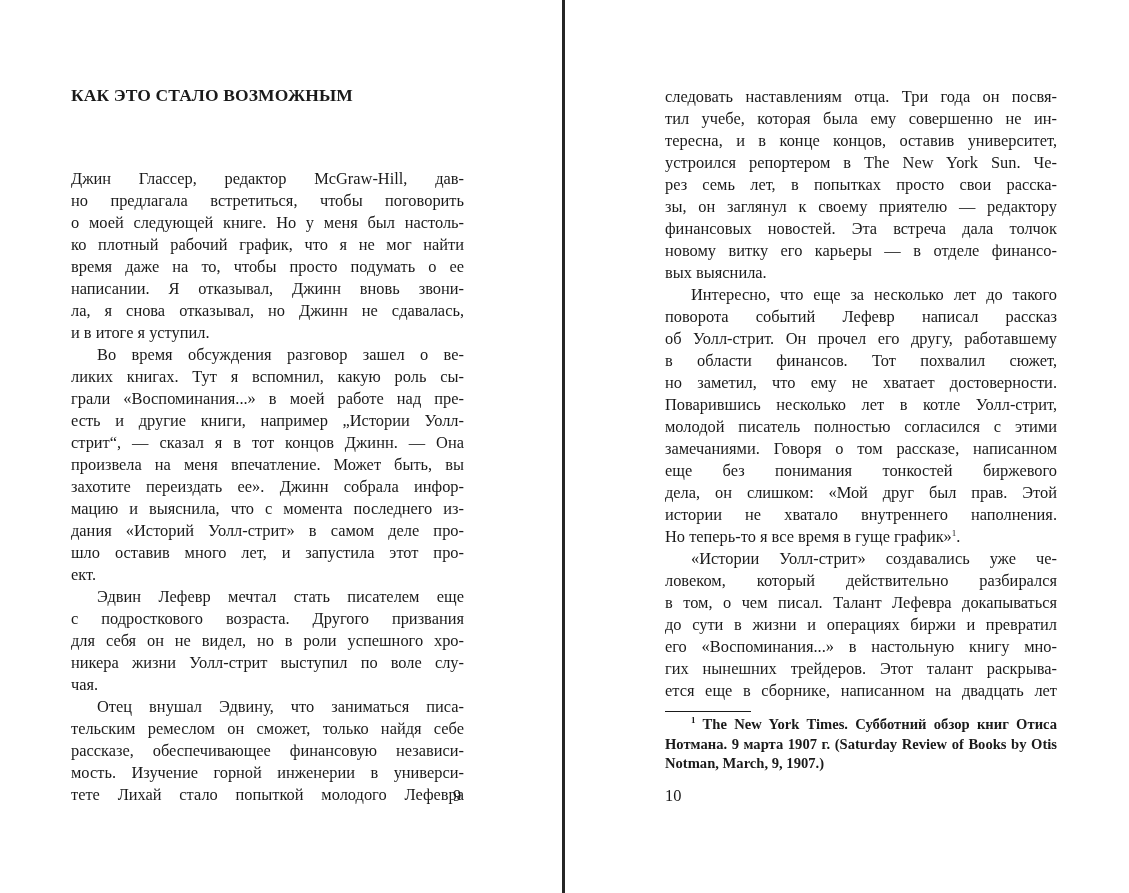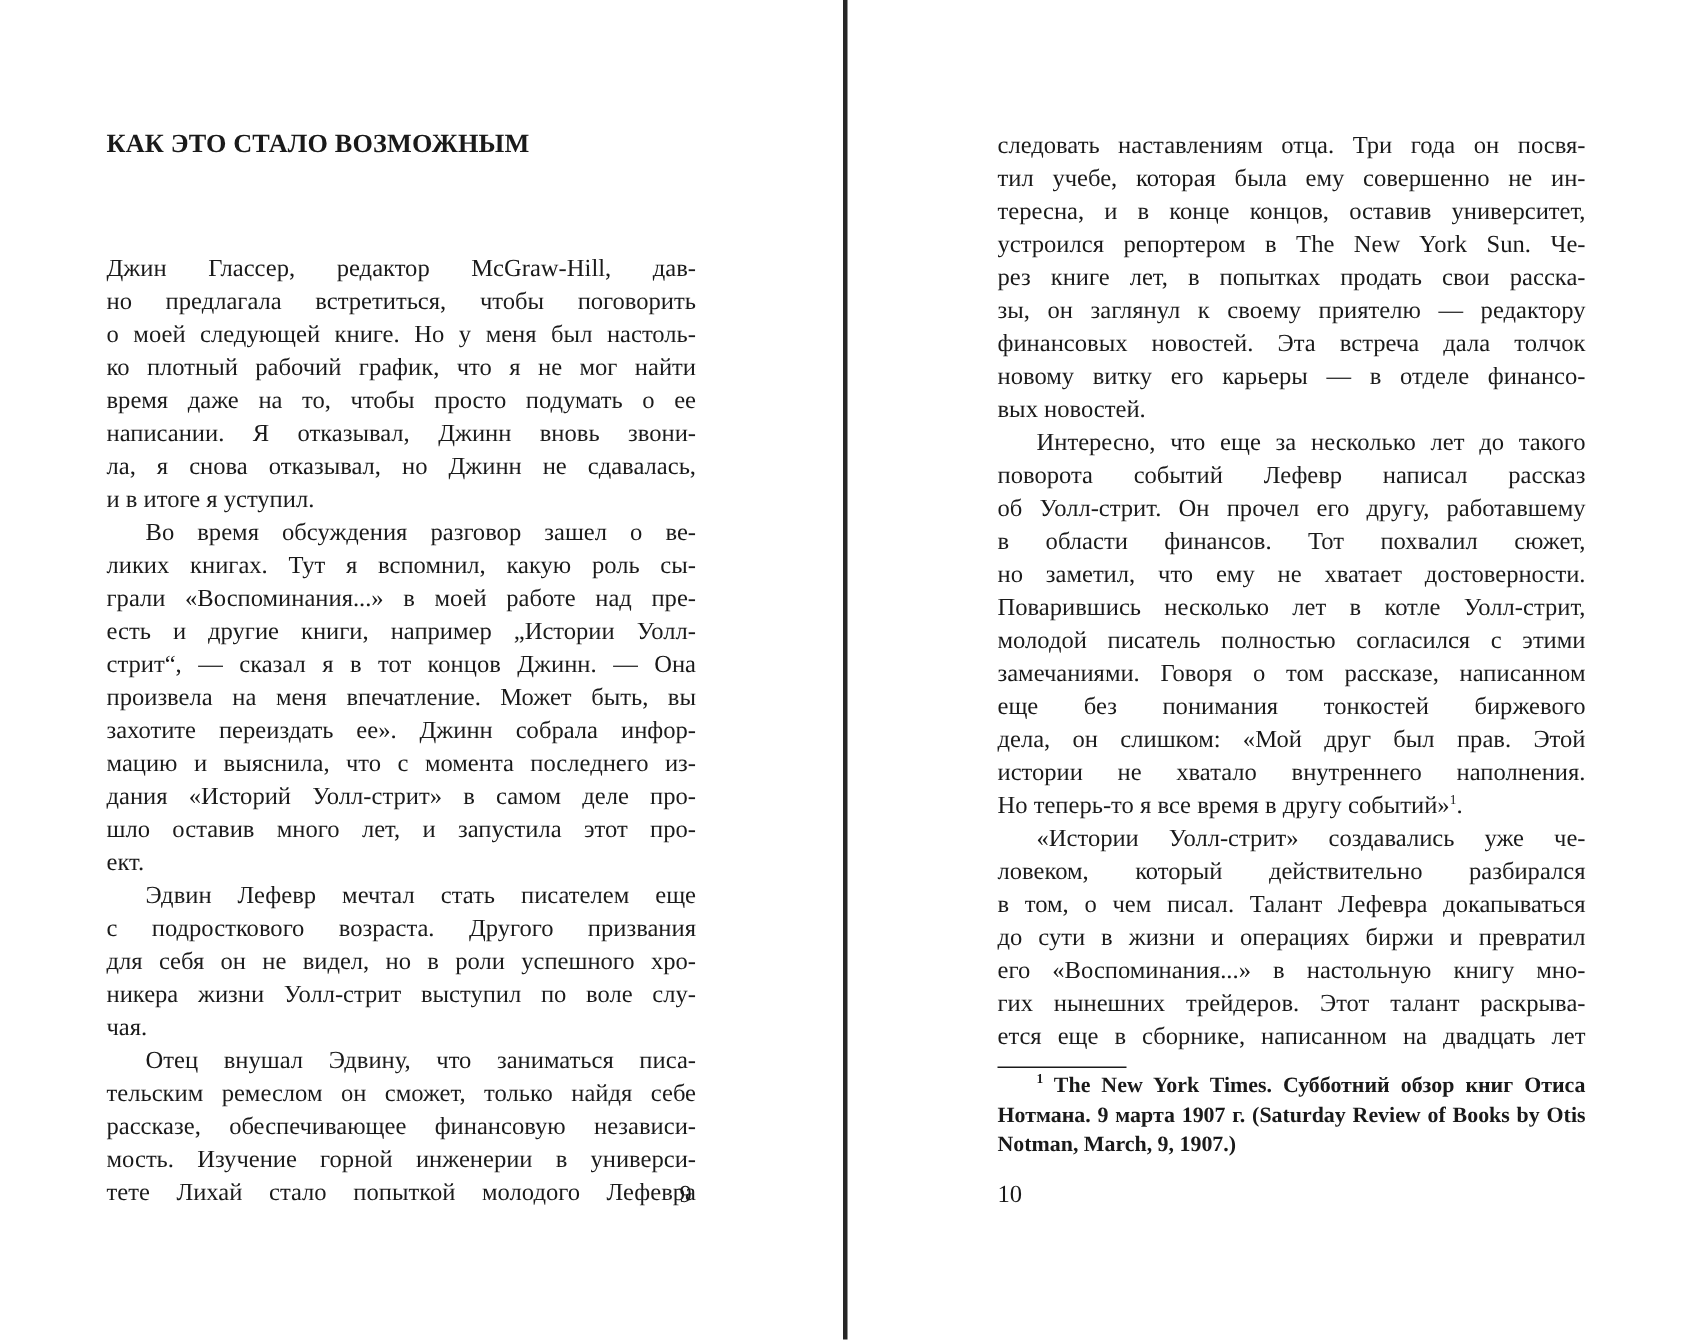--- a/index.html
+++ b/index.html
@@ -69,37 +69,37 @@
 </div>
 
 <div class="divider"></div>
 
 <div class="page page-right">
   <div class="col col-right" id="right-body">
       <span class="line"><span>следовать наставлениям отца. Три года он посвя-</span></span>
       <span class="line"><span>тил учебе, которая была ему совершенно не ин-</span></span>
       <span class="line"><span>тересна, и в конце концов, оставив университет,</span></span>
       <span class="line"><span>устроился репортером в The New York Sun. Че-</span></span>
-      <span class="line"><span>рез книге лет, в попытках продать свои расска-</span></span>
+      <span class="line"><span>рез семь лет, в попытках просто свои расска-</span></span>
       <span class="line"><span>зы, он заглянул к своему приятелю — редактору</span></span>
       <span class="line"><span>финансовых новостей. Эта встреча дала толчок</span></span>
       <span class="line"><span>новому витку его карьеры — в отделе финансо-</span></span>
-      <span class="line last"><span>вых новостей.</span></span>
+      <span class="line last"><span>вых выяснила.</span></span>
       <span class="line indent"><span>Интересно, что еще за несколько лет до такого</span></span>
       <span class="line"><span>поворота событий Лефевр написал рассказ</span></span>
       <span class="line"><span>об Уолл-стрит. Он прочел его другу, работавшему</span></span>
       <span class="line"><span>в области финансов. Тот похвалил сюжет,</span></span>
       <span class="line"><span>но заметил, что ему не хватает достоверности.</span></span>
       <span class="line"><span>Поварившись несколько лет в котле Уолл-стрит,</span></span>
       <span class="line"><span>молодой писатель полностью согласился с этими</span></span>
       <span class="line"><span>замечаниями. Говоря о том рассказе, написанном</span></span>
       <span class="line"><span>еще без понимания тонкостей биржевого</span></span>
       <span class="line"><span>дела, он слишком: «Мой друг был прав. Этой</span></span>
       <span class="line"><span>истории не хватало внутреннего наполнения.</span></span>
-      <span class="line last"><span>Но теперь-то я все время в другу событий»</span><sup>1</sup><span>.</span></span>
+      <span class="line last"><span>Но теперь-то я все время в гуще график»</span><sup>1</sup><span>.</span></span>
       <span class="line indent"><span>«Истории Уолл-стрит» создавались уже че-</span></span>
       <span class="line"><span>ловеком, который действительно разбирался</span></span>
       <span class="line"><span>в том, о чем писал. Талант Лефевра докапываться</span></span>
       <span class="line"><span>до сути в жизни и операциях биржи и превратил</span></span>
       <span class="line"><span>его «Воспоминания...» в настольную книгу мно-</span></span>
       <span class="line"><span>гих нынешних трейдеров. Этот талант раскрыва-</span></span>
       <span class="line"><span>ется еще в сборнике, написанном на двадцать лет</span></span>
     </div>
   <div class="fn-rule"></div>
   <div class="footnote" id="footnote">

